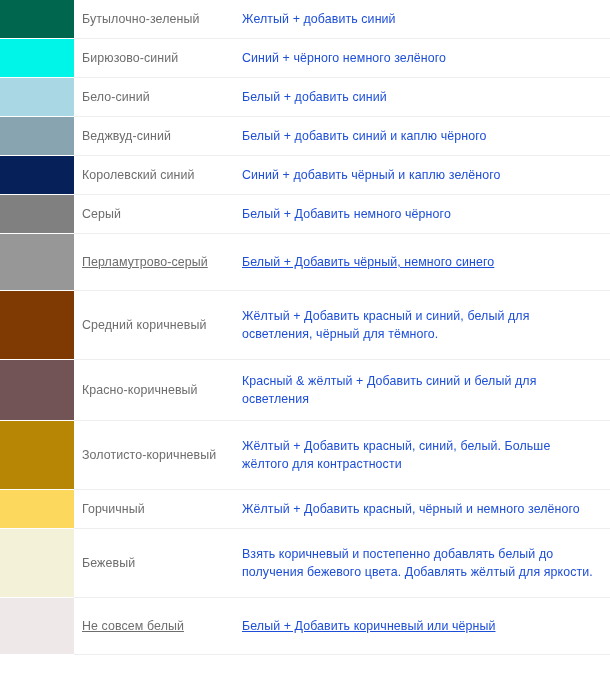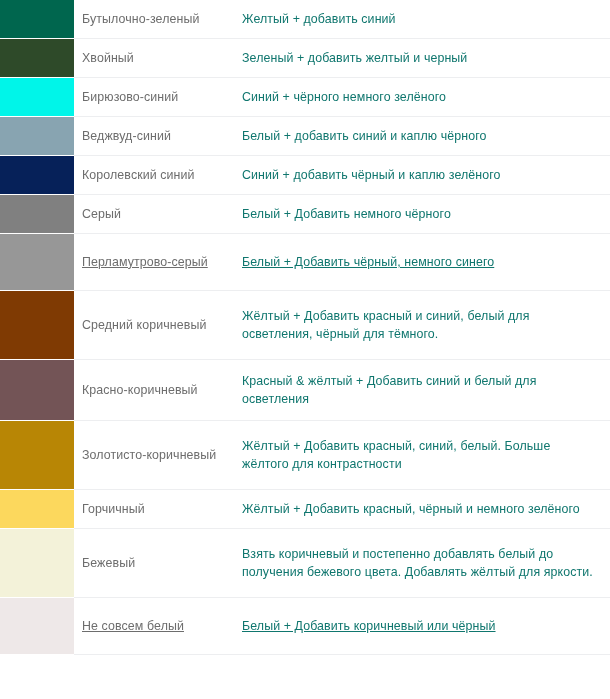--- a/index.html
+++ b/index.html
@@ -51,21 +51,21 @@
     font-size: 12.4px;
     line-height: 17px;
     letter-spacing: 0.1px;
     word-wrap: break-word;
   }
 
   .desc-cell {
     padding: 0 10px 0 0;
     vertical-align: middle;
     border-bottom: 1px solid #edeef0;
-    color: #0f766e;
+    color: #1d4ed8;
     font-size: 12.4px;
     line-height: 18px;
     letter-spacing: 0.1px;
     margin-top: 13px;
   }
 
   .row-h38 .name-cell,
   .row-h38 .desc-cell { height: 38px; }
 
   .row-h56 .name-cell,
@@ -93,38 +93,38 @@
         </td>
         <td class="name-cell">
           <span class="name-text">Бутылочно-зеленый</span>
         </td>
         <td class="desc-cell">
           <span class="desc-text">Желтый + добавить синий</span>
         </td>
       </tr>
       <tr class="color-row row-h38">
         <td class="swatch-cell">
-          <span class="swatch" style="background: rgb(46, 74, 41); height: 38px;"></span>
-        </td>
-        <td class="name-cell">
-          <span class="name-text">Хвойный</span>
-        </td>
-        <td class="desc-cell">
-          <span class="desc-text">Зеленый + добавить желтый и черный</span>
-        </td>
-      </tr>
-      <tr class="color-row row-h38">
-        <td class="swatch-cell">
           <span class="swatch" style="background: rgb(0, 245, 233); height: 38px;"></span>
         </td>
         <td class="name-cell">
           <span class="name-text">Бирюзово-синий</span>
         </td>
         <td class="desc-cell">
           <span class="desc-text">Синий + чёрного немного зелёного</span>
+        </td>
+      </tr>
+      <tr class="color-row row-h38">
+        <td class="swatch-cell">
+          <span class="swatch" style="background: rgb(169, 215, 227); height: 38px;"></span>
+        </td>
+        <td class="name-cell">
+          <span class="name-text">Бело-синий</span>
+        </td>
+        <td class="desc-cell">
+          <span class="desc-text">Белый + добавить синий</span>
         </td>
       </tr>
       <tr class="color-row row-h38">
         <td class="swatch-cell">
           <span class="swatch" style="background: rgb(136, 164, 177); height: 38px;"></span>
         </td>
         <td class="name-cell">
           <span class="name-text">Веджвуд-синий</span>
         </td>
         <td class="desc-cell">

